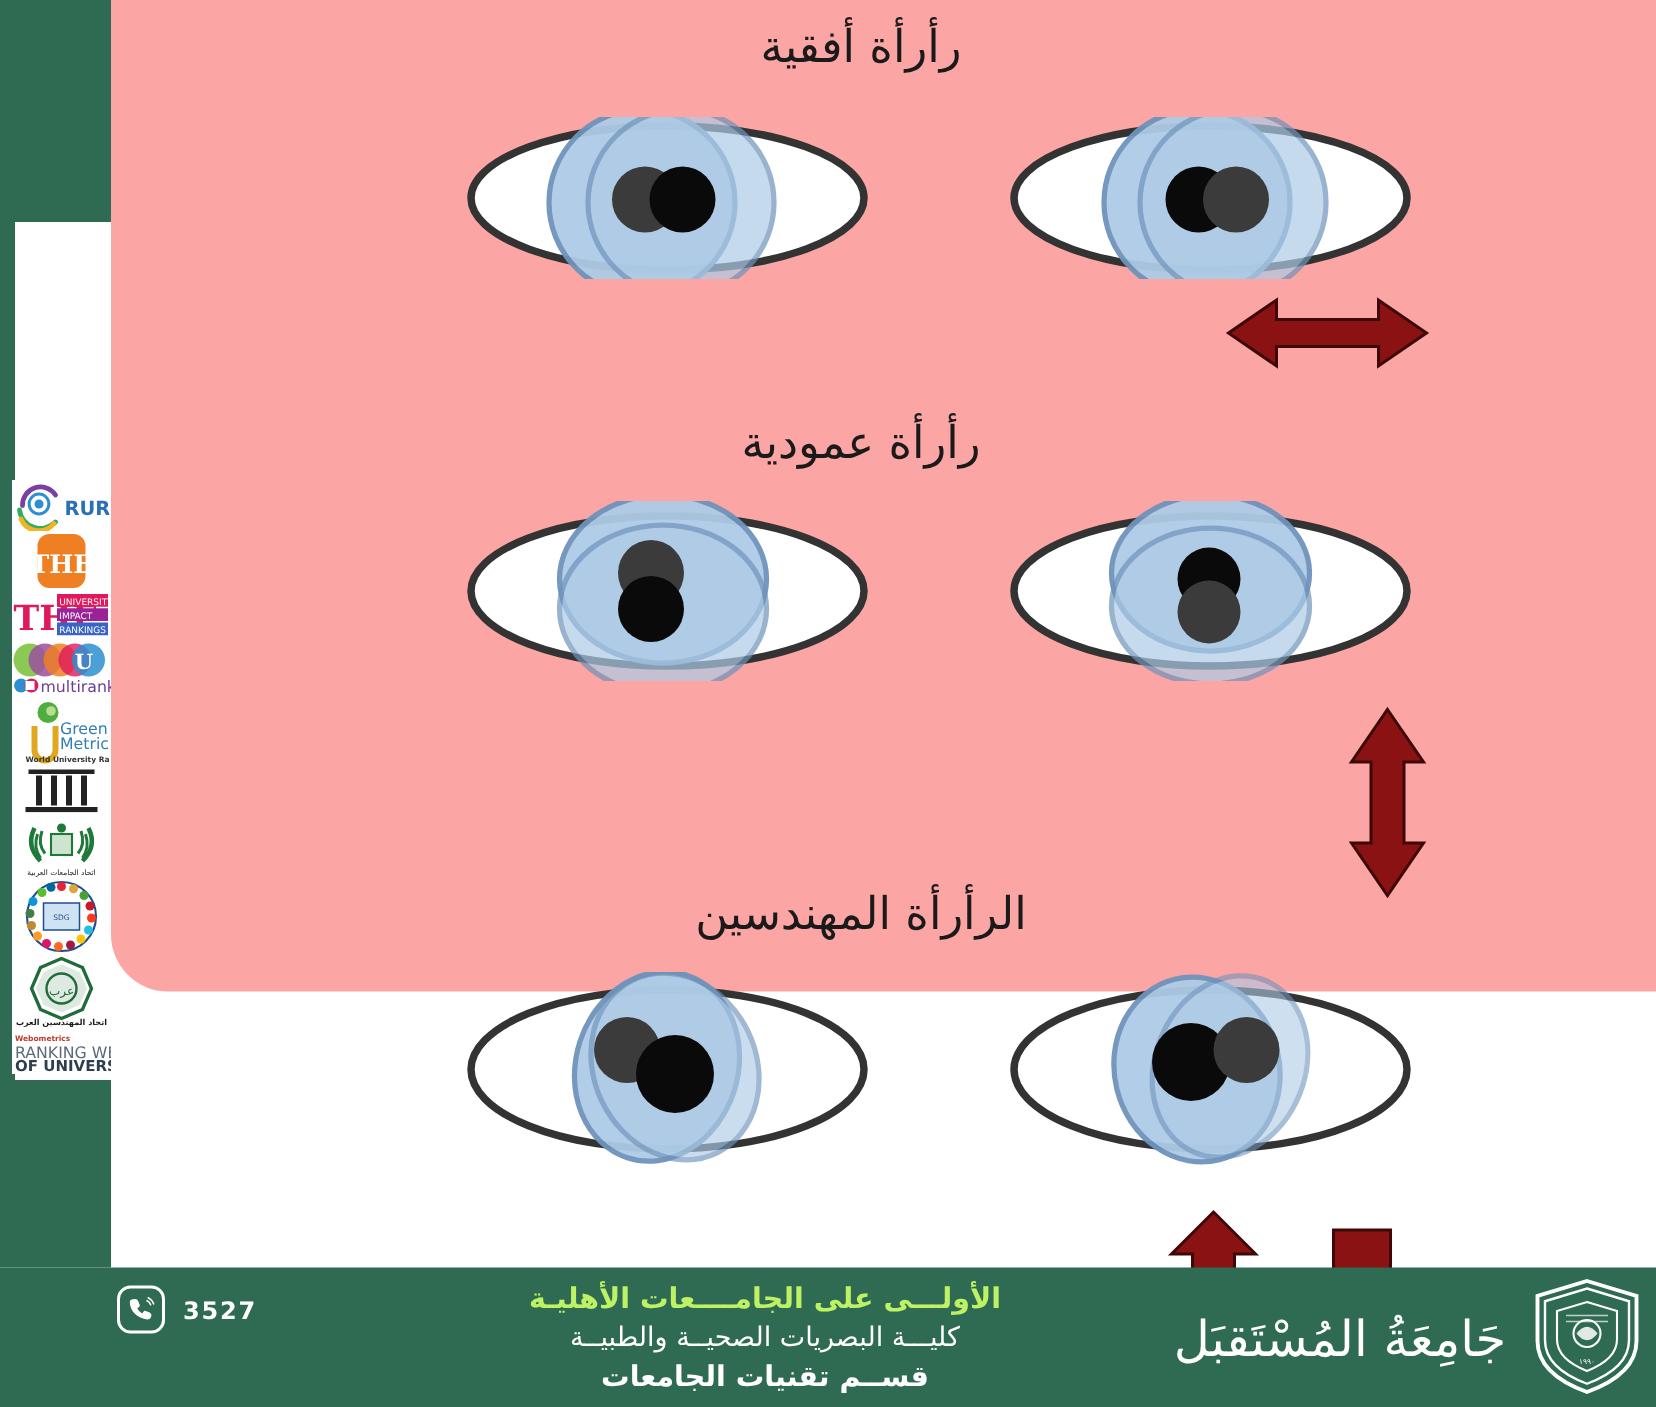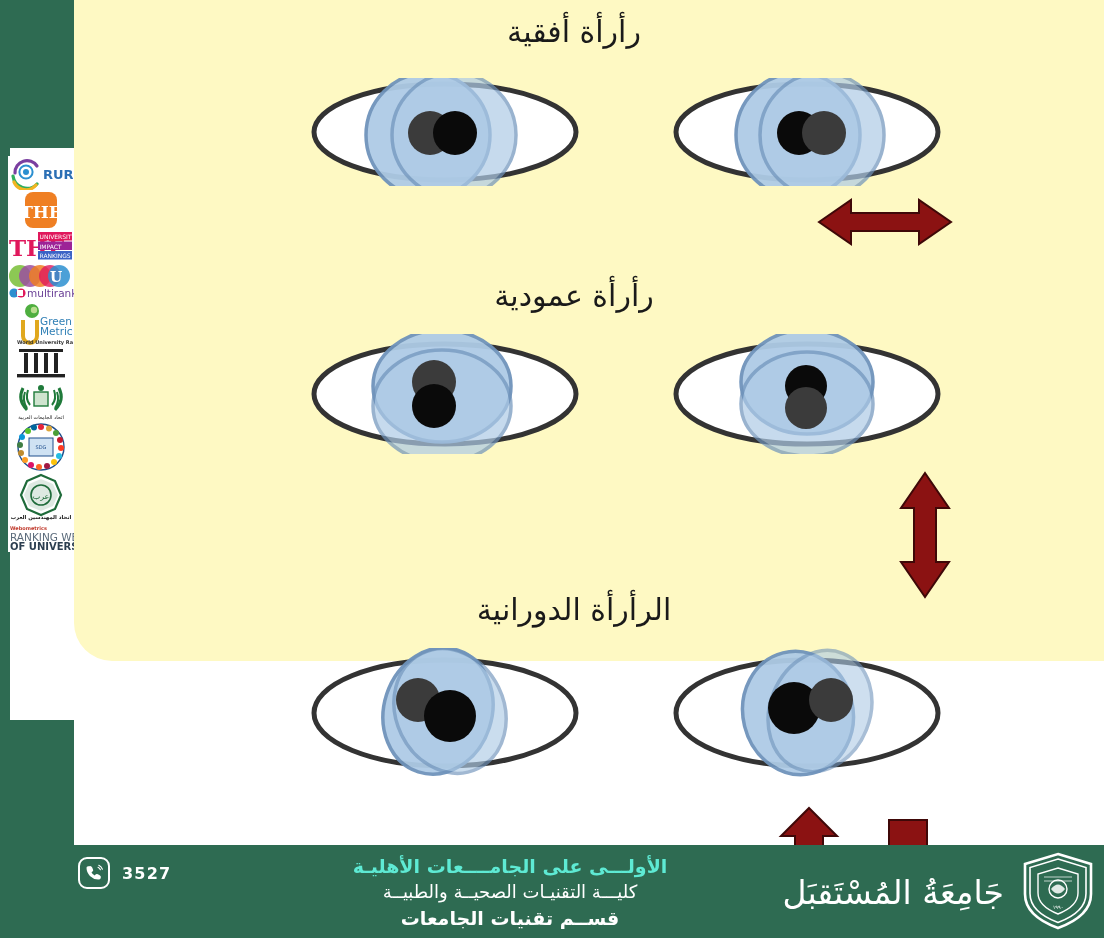--- a/index.html
+++ b/index.html
@@ -31,37 +31,37 @@
   }
 
   
   .badges {
     position: absolute;
     left: 6px; top: 152px;
     width: 70px; height: 570px;
     display: flex;
     flex-direction: column;
     align-items: center;
-    justify-content: flex-start;
+    justify-content: flex-end;
     padding: 4px 0 6px 0;
   }
   .badge {
     width: 66px;
     display: flex;
     align-items: center;
     justify-content: center;
     background: #ffffff;
   }
 
   
   .content-card {
     position: absolute;
     left: 74px; top: 0;
     width: 1030px; height: 661px;
-    background: #fef9c3;
+    background: #fca5a5;
     border-bottom-left-radius: 38px;
   }
 
   .section-title {
     position: absolute;
     width: 100%;
     text-align: center;
     font-family: "DejaVu Sans", "Liberation Sans", sans-serif;
     font-size: 30px;
     color: #1a1a1a;
@@ -108,21 +108,21 @@
     letter-spacing: 1.2px;
     font-family: "DejaVu Sans", "Liberation Sans", sans-serif;
   }
   .footer-center {
     position: absolute;
     left: 300px; top: 8px;
     width: 420px;
     text-align: center;
     direction: rtl;
   }
-  .fc-line1 { color: #5eead4; font-weight: bold; font-size: 19px; line-height: 26px; white-space: nowrap; }
+  .fc-line1 { color: #bef264; font-weight: bold; font-size: 19px; line-height: 26px; white-space: nowrap; }
   .fc-line2 { color: #ffffff; font-size: 18px; line-height: 26px; white-space: nowrap; }
   .fc-line3 { color: #ffffff; font-weight: bold; font-size: 19px; line-height: 26px; white-space: nowrap; }
 
   .footer-right {
     position: absolute;
     right: 8px; top: 6px;
     display: flex; align-items: center; gap: 16px;
   }
   .uni-names { text-align: right; }
   .uni-ar {
@@ -313,21 +313,21 @@
       <circle cx="134" cy="74" r="21" fill="#3b3b3b"></circle>
     </svg>
 
     <svg class="arrow-row" style="left:336px; top:470px;" width="56" height="130" viewBox="0 0 56 130">
       <polygon points="28,3 52,38 39,38 39,92 52,92 28,127 4,92 17,92 17,38 4,38" fill="#8B1212" stroke="#3f0808" stroke-width="2"></polygon>
     </svg>
     <svg class="arrow-row" style="left:702px; top:470px;" width="56" height="130" viewBox="0 0 56 130">
       <polygon points="28,3 52,38 39,38 39,92 52,92 28,127 4,92 17,92 17,38 4,38" fill="#8B1212" stroke="#3f0808" stroke-width="2"></polygon>
     </svg>
 
-    <div class="section-title" id="title-r">الرأرأة الدورانية</div>
+    <div class="section-title" id="title-r">الرأرأة المهندسين</div>
 
     <svg class="eye-slot" style="left:236px; top:648px;" width="270" height="130" viewBox="0 0 270 130">
       <ellipse cx="135" cy="65" rx="131" ry="53" fill="#ffffff" stroke="#333333" stroke-width="5"></ellipse>
       <ellipse cx="128" cy="63" rx="54" ry="64" fill="#aecbe6" stroke="#6f93bb" stroke-width="3.5" opacity="0.95" transform="rotate(18 128 63)"></ellipse>
       <ellipse cx="140" cy="63" rx="54" ry="64" fill="#aecbe6" stroke="#6f93bb" stroke-width="3.5" opacity="0.65" transform="rotate(-26 140 63)"></ellipse>
       <circle cx="108" cy="52" r="22" fill="#3b3b3b"></circle>
       <circle cx="140" cy="68" r="26" fill="#0a0a0a"></circle>
     </svg>
 
     <svg class="eye-slot" style="left:598px; top:648px;" width="270" height="130" viewBox="0 0 270 130">
@@ -359,21 +359,21 @@
             <path d="M5.2 3.2 q2.2 -0.6 3 1.4 l0.9 2.2 q0.4 1 -0.6 1.7 l-1 0.7 q1 2.3 3.3 3.4 l0.7 -1 q0.7 -1 1.7 -0.6 l2.2 0.9 q2 0.8 1.4 3 q-0.5 1.8 -2.6 1.7 q-5 -0.4 -8.3 -3.7 q-3.3 -3.3 -3.4 -8.1 q0 -1.2 1.7 -1.6 z" fill="#ffffff"></path>
             <path d="M14 4.2 a4.5 4.5 0 0 1 2.4 2.6 M14.8 2.2 a7 7 0 0 1 3.6 4" fill="none" stroke="#ffffff" stroke-width="1.1" stroke-linecap="round"></path>
           </svg>
         </div>
         <span class="contact-text">3527</span>
       </div>
     </div>
 
     <div class="footer-center">
       <div class="fc-line1">الأولـــى على الجامــــعات الأهليـة</div>
-      <div class="fc-line2">كليـــة التقنيـات الصحيــة  والطبيــة</div>
+      <div class="fc-line2">كليـــة البصريات الصحيــة  والطبيــة</div>
       <div class="fc-line3">قســم تقنيات الجامعات</div>
     </div>
 
     <div class="footer-right">
       <div class="uni-names">
         <div class="uni-ar">جَامِعَةُ المُسْتَقبَل</div>
       </div>
       <div>
         <svg width="76" height="80" viewBox="0 0 76 80">
           <path d="M38 3 L71 13 v30 q0 22 -33 34 Q5 65 5 43 V13 Z" fill="none" stroke="#ffffff" stroke-width="2.6"></path>

